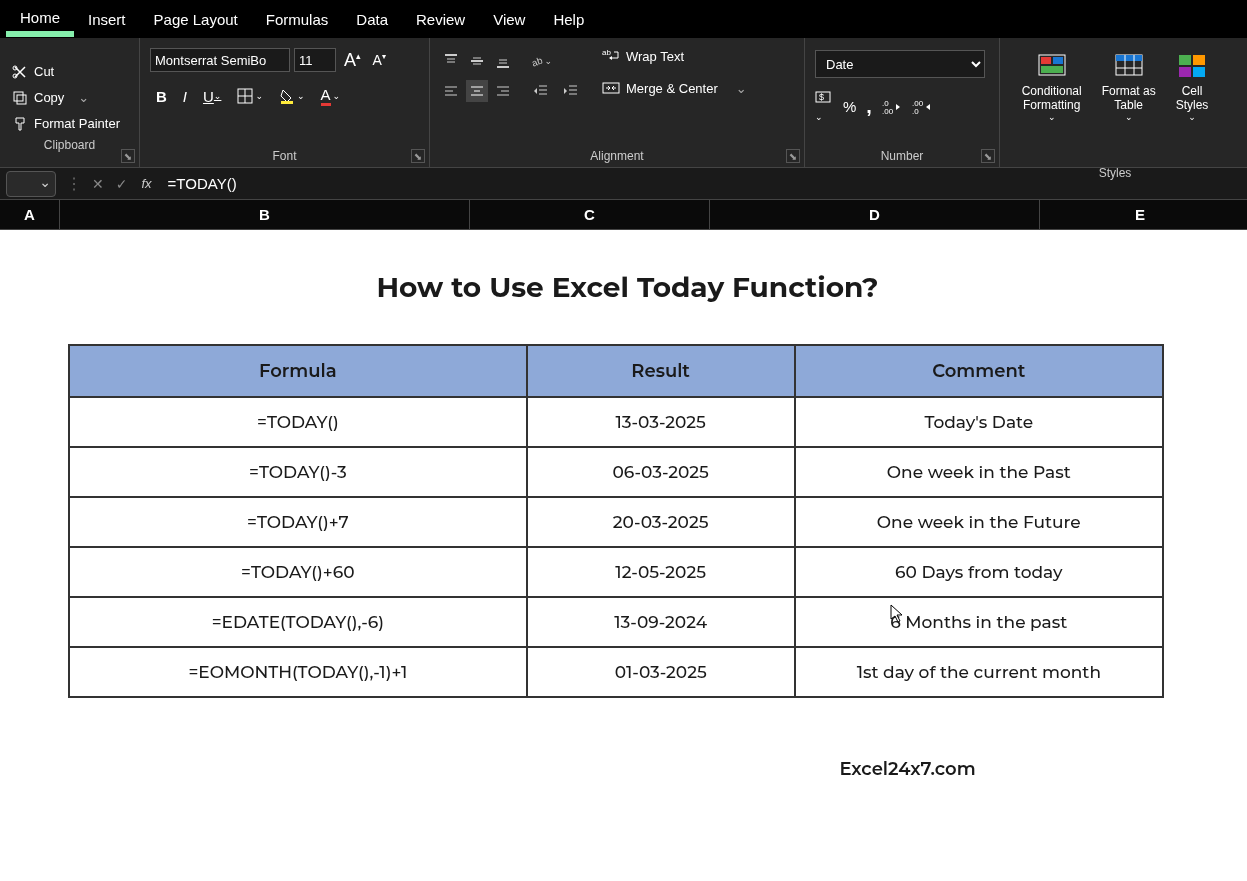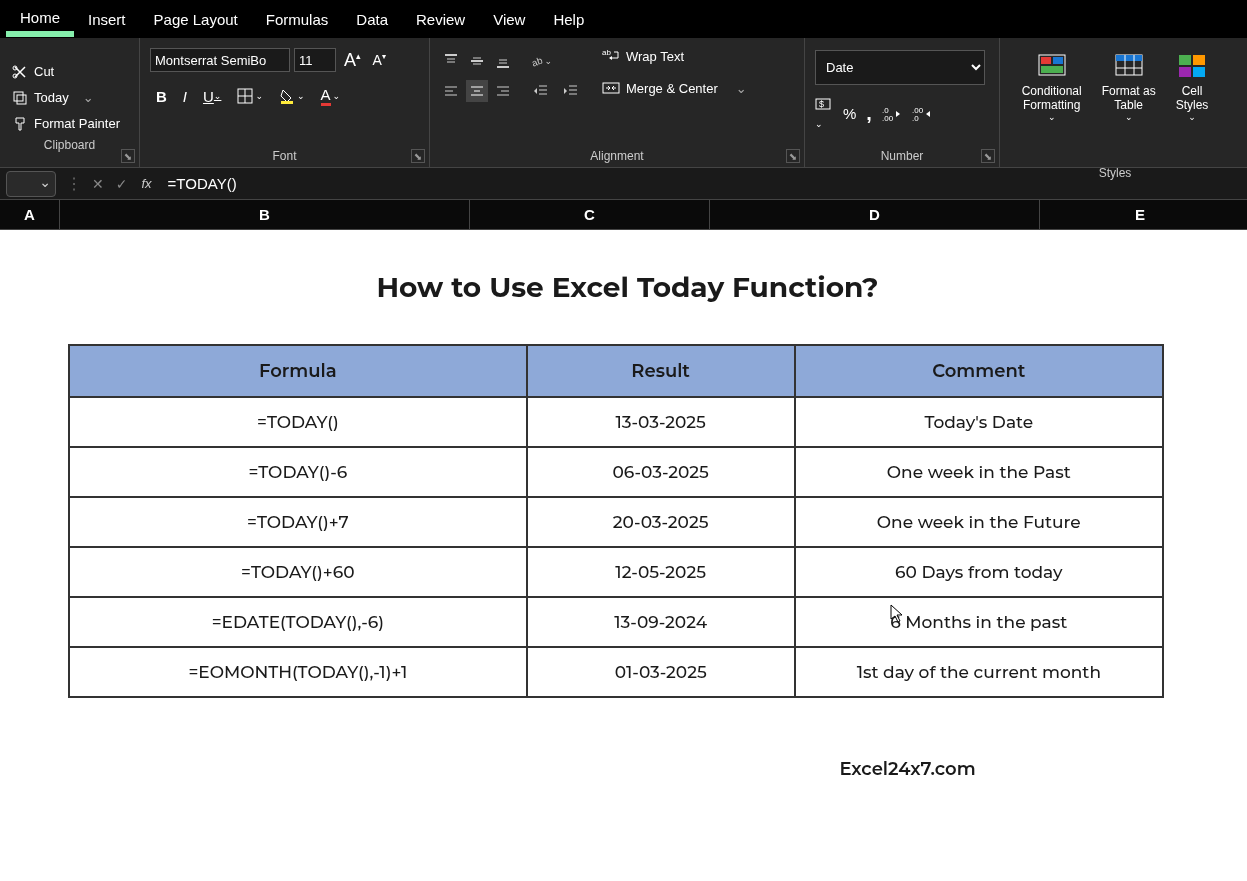--- a/index.html
+++ b/index.html
@@ -32,21 +32,21 @@
 .align-group { width: 375px; }
 .align-top { display: flex; align-items: center; gap: 8px; padding-top: 6px; }
 .align-btns { display: flex; gap: 4px; }
 .align-btn { color: #ccc; width: 22px; height: 22px; display: flex; align-items: center; justify-content: center; cursor: pointer; font-size: 14px; }
 .wrap-merge { display: flex; flex-direction: column; gap: 8px; margin-left: 12px; }
 .wrap-btn { color: #fff; font-size: 13px; display: flex; align-items: center; gap: 6px; cursor: pointer; padding: 4px 8px; }
 .align-bottom { display: flex; align-items: center; gap: 8px; margin-top: 8px; }
 
 .number-group { width: 195px; }
 .number-top { padding-top: 6px; }
-.number-sel { background: #1a1a1a; color: #fff; border: 1px solid #555; font-size: 13px; width: 170px; height: 35px; padding: 0 6px; }
+.number-sel { background: #1a1a1a; color: #fff; border: 1px solid #555; font-size: 13px; width: 170px; height: 28px; padding: 0 6px; }
 .number-row2 { display: flex; gap: 10px; margin-top: 12px; align-items: center; }
 .num-btn { color: #fff; cursor: pointer; font-size: 15px; }
 
 .styles-group { width: 230px; }
 .styles-top { display: flex; gap: 8px; padding-top: 4px; justify-content: center; }
 .style-btn { display: flex; flex-direction: column; align-items: center; color: #fff; font-size: 12px; cursor: pointer; padding: 4px 6px; text-align: center; }
 .style-icon { width: 32px; height: 28px; margin-bottom: 4px; display: flex; align-items: center; justify-content: center; }
 
 
 .formula-bar { background: #1a1a1a; display: flex; align-items: center; height: 32px; border-bottom: 1px solid #444; }
@@ -102,21 +102,21 @@
         </span>
         <span>Cut</span>
       </div>
       <div class="clip-btn">
         <span class="clip-icon">
           <svg width="16" height="16" viewBox="0 0 16 16">
               <rect x="2" y="2" width="9" height="9" fill="none" stroke="#fff"></rect>
               <rect x="5" y="5" width="9" height="9" fill="none" stroke="#fff"></rect>
             </svg>
         </span>
-        <span>Today</span>
+        <span>Copy</span>
         <span style="margin-left:8px;color:#aaa;">⌄</span>
       </div>
       <div class="clip-btn">
         <span class="clip-icon">
           <svg width="16" height="16" viewBox="0 0 16 16">
               <path d="M4 2 L12 2 L12 7 L9 7 L9 14 L7 14 L7 7 L4 7 Z" fill="none" stroke="#fff"></path>
             </svg>
         </span>
         <span>Format Painter</span>
       </div>
@@ -378,21 +378,21 @@
         <th style="width:330px;">Comment</th>
       </tr>
     </thead>
     <tbody id="table-body">
         <tr>
           <td>=TODAY()</td>
           <td>13-03-2025</td>
           <td>Today's Date</td>
         </tr>
         <tr>
-          <td>=TODAY()-6</td>
+          <td>=TODAY()-3</td>
           <td>06-03-2025</td>
           <td>One week in the Past</td>
         </tr>
         <tr>
           <td>=TODAY()+7</td>
           <td>20-03-2025</td>
           <td>One week in the Future</td>
         </tr>
         <tr>
           <td>=TODAY()+60</td>

